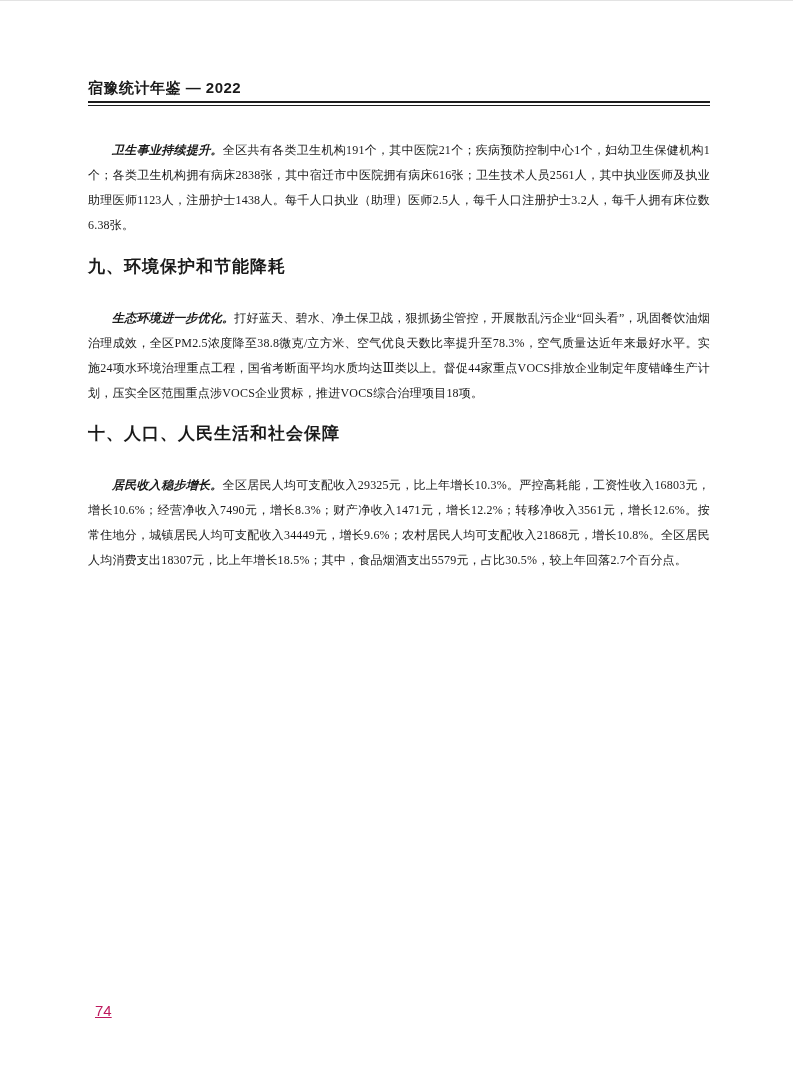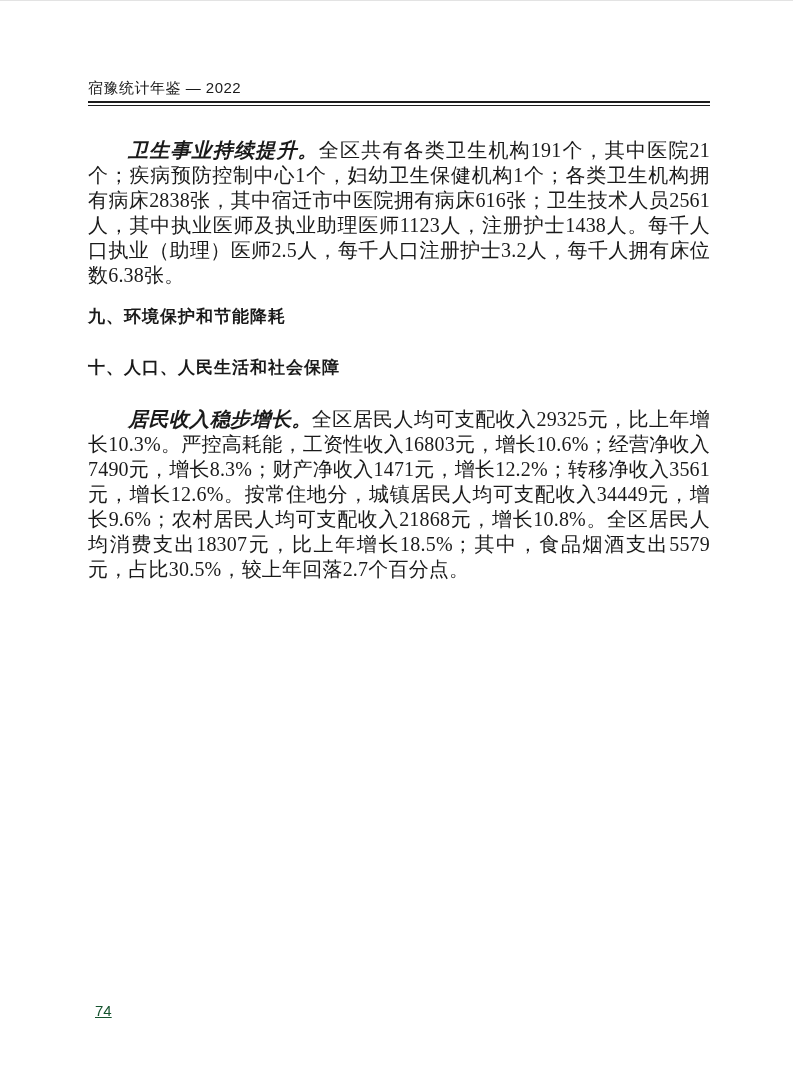--- a/index.html
+++ b/index.html
@@ -14,35 +14,35 @@
     overflow: hidden;
     box-sizing: border-box;
     border-top: 1px solid #e3e3e3;
   }
   .content {
     padding: 0 83px 0 88px;
   }
   .header-title {
     padding-top: 79px;
     font-family: "Liberation Sans", "DejaVu Sans", sans-serif;
-    font-weight: normal;
+    font-weight: bold;
     font-size: 15px;
     line-height: 16px;
     letter-spacing: 0.5px;
   }
   .header-rule {
     margin-top: 5px;
     height: 2px;
     border-top: 2px solid #1c1c1c;
     border-bottom: 1px solid #1c1c1c;
   }
   main { display: block; margin-top: 32px; }
   p.para {
     margin: 0;
-    font-size: 20px;
+    font-size: 12px;
     line-height: 25px;
     text-align: justify;
     text-indent: 2em;
     letter-spacing: 0.2px;
   }
   .lead {
     font-weight: bold;
     font-style: italic;
   }
   h2.section-heading {
@@ -53,41 +53,42 @@
     line-height: 24px;
     letter-spacing: 1px;
   }
   h2.section-heading.second { margin-top: 16px; }
   .page-number {
     position: absolute;
     left: 95px;
     top: 1001px;
     font-family: "Liberation Sans", "DejaVu Sans", sans-serif;
     font-size: 15px;
-    color: #14532d;
+    color: #be185d;
     text-decoration: underline;
   }
 </style>
 </head>
 <body>
 
 <div class="page">
   <div class="content">
 
     <header>
       <div class="header-title">宿豫统计年鉴 — 2022</div>
       <div class="header-rule"></div>
     </header>
 
     <main>
 
       <p class="para"><span class="lead">卫生事业持续提升。</span><span>全区共有各类卫生机构191个，其中医院21个；疾病预防控制中心1个，妇幼卫生保健机构1个；各类卫生机构拥有病床2838张，其中宿迁市中医院拥有病床616张；卫生技术人员2561人，其中执业医师及执业助理医师1123人，注册护士1438人。每千人口执业（助理）医师2.5人，每千人口注册护士3.2人，每千人拥有床位数6.38张。</span></p>
 
       <h2 class="section-heading">九、环境保护和节能降耗</h2>
 
+      <p class="para"><span class="lead">生态环境进一步优化。</span><span>打好蓝天、碧水、净土保卫战，狠抓扬尘管控，开展散乱污企业“回头看”，巩固餐饮油烟治理成效，全区PM2.5浓度降至38.8微克/立方米、空气优良天数比率提升至78.3%，空气质量达近年来最好水平。实施24项水环境治理重点工程，国省考断面平均水质均达Ⅲ类以上。督促44家重点VOCS排放企业制定年度错峰生产计划，压实全区范围重点涉VOCS企业贯标，推进VOCS综合治理项目18项。</span></p>
 
 
       <h2 class="section-heading second">十、人口、人民生活和社会保障</h2>
 
 
       <p class="para"><span class="lead">居民收入稳步增长。</span><span>全区居民人均可支配收入29325元，比上年增长10.3%。严控高耗能，工资性收入16803元，增长10.6%；经营净收入7490元，增长8.3%；财产净收入1471元，增长12.2%；转移净收入3561元，增长12.6%。按常住地分，城镇居民人均可支配收入34449元，增长9.6%；农村居民人均可支配收入21868元，增长10.8%。全区居民人均消费支出18307元，比上年增长18.5%；其中，食品烟酒支出5579元，占比30.5%，较上年回落2.7个百分点。</span></p>
 
     </main>
   </div>
 

